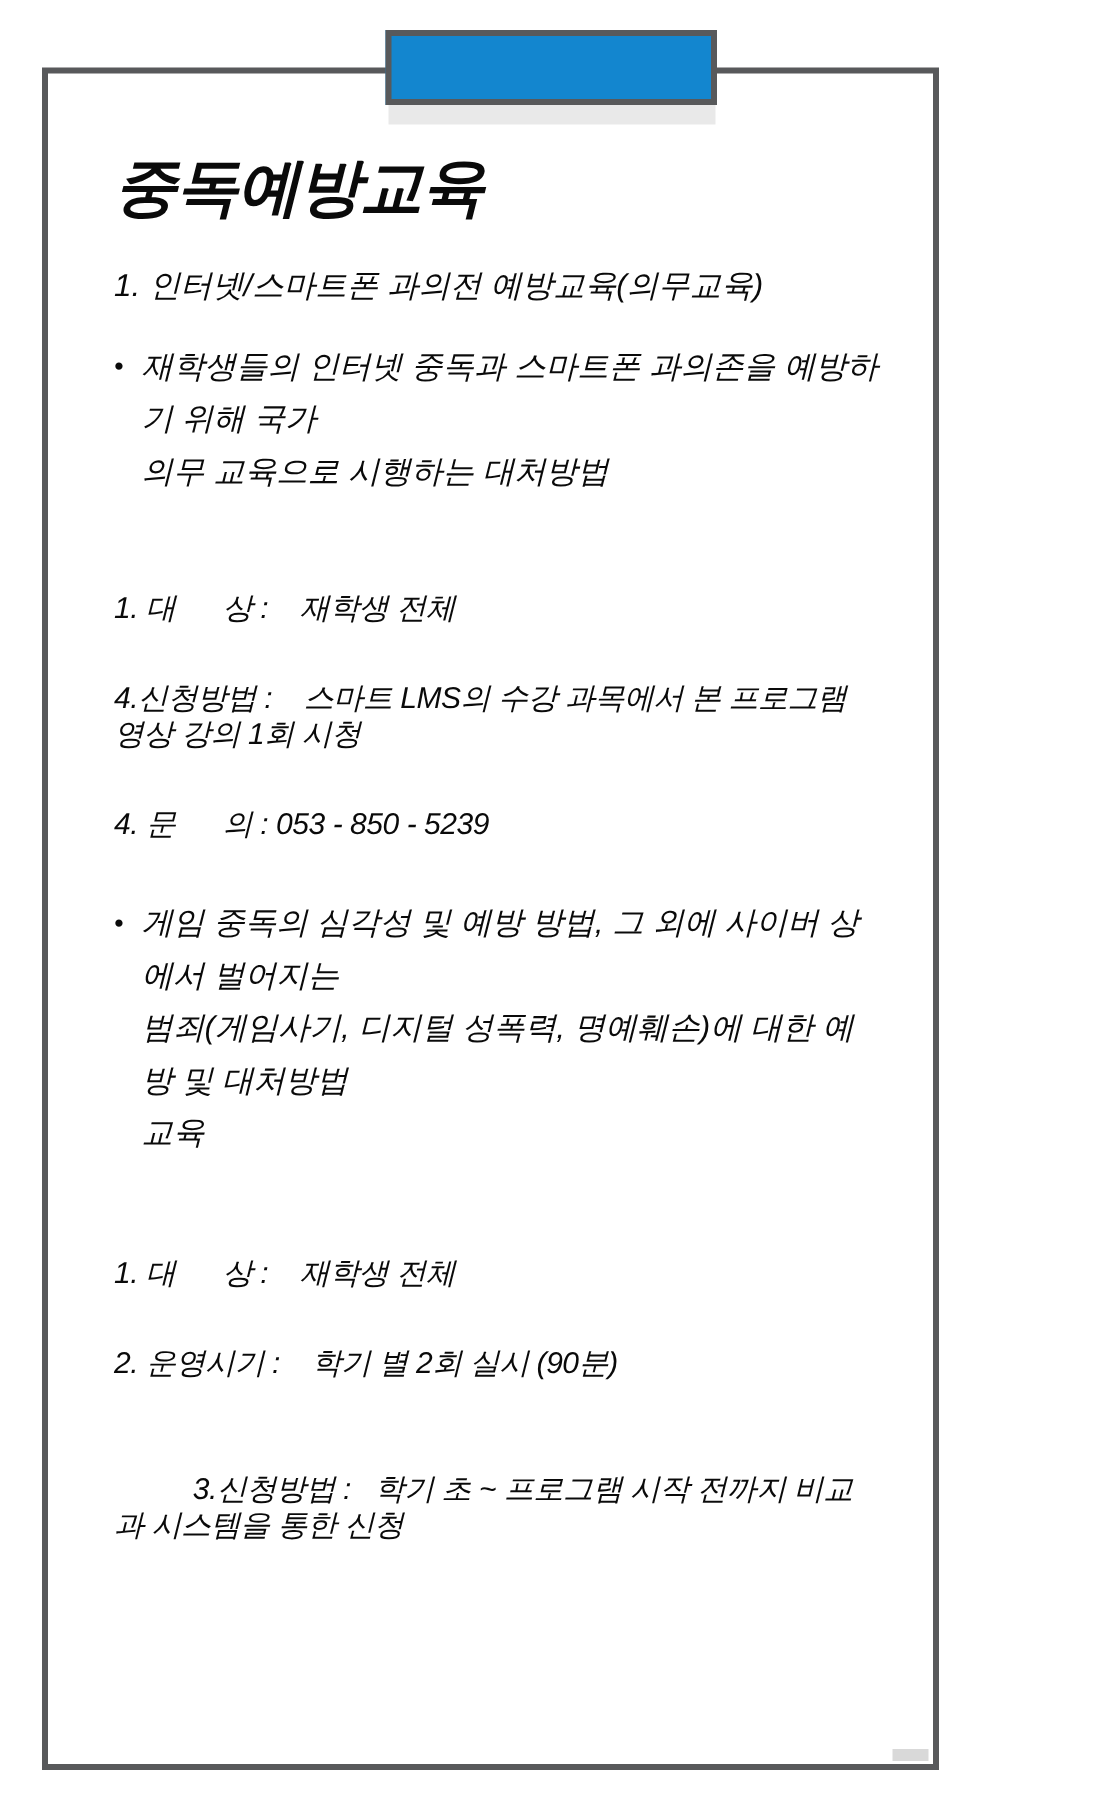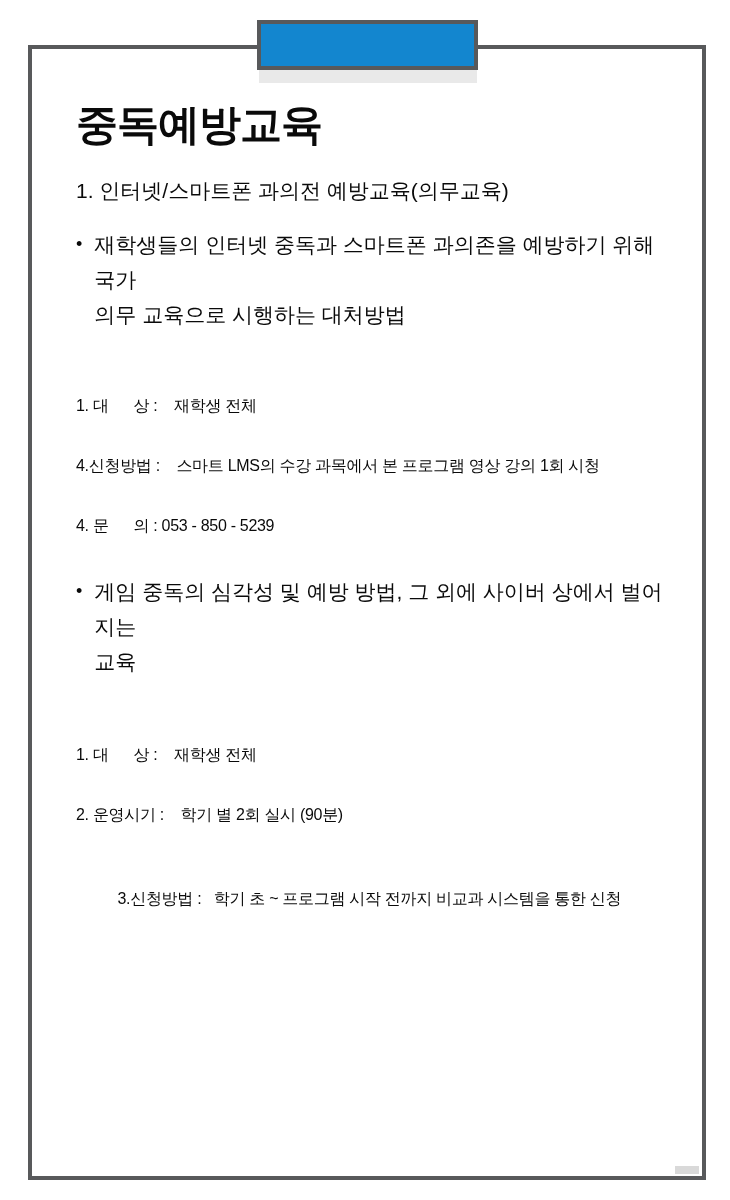--- a/index.html
+++ b/index.html
@@ -11,23 +11,24 @@
   *{margin:0;padding:0;box-sizing:border-box;}
   html,body{width:730px;height:1200px;background:#ffffff;overflow:hidden;}
   body{
     font-family:"Liberation Sans","DejaVu Sans",sans-serif;
     color:var(--text_black);
     position:relative;
   }
   .card{
     position:absolute;
     left:28px;top:45px;
-    width:678px;height:1135px;
+    width:598px;height:1135px;
     border:4px solid var(--border_gray);
     background:#ffffff;
+    font-style:italic;
   }
   .tab-shadow{
     position:absolute;
     left:259px;top:70px;
     width:218px;height:13px;
     background:var(--shadow_gray);
     z-index:2;
   }
   .tab{
     position:absolute;
@@ -66,21 +67,21 @@
     gap:12px;
     font-size:21px;
     line-height:35px;
   }
   .sec1 .bullet-row{margin-top:22px;}
   .sec2 .bullet-row{margin-top:36px;}
   .bullet-dot{
     font-size:18px;
     line-height:35px;
   }
-  .details{font-size:16px;letter-spacing:-0.3px;}
+  .details{font-size:20px;letter-spacing:-0.3px;}
   .sec1 .details{margin-top:62px;}
   .sec2 .details{margin-top:64px;}
   .detail-row{
     line-height:24px;
     margin-bottom:36px;
     white-space:pre-wrap;
   }
 </style>
 </head>
 <body>
@@ -110,20 +111,21 @@
         <div class="detail-row">4. 문      의 : 053 - 850 - 5239</div>
       </div>
     </section>
 
     <section class="sec2">
 
       <div class="bullet-row">
         <span class="bullet-dot">•</span>
         <div class="bullet-lines">
           <div>게임 중독의 심각성 및 예방 방법, 그 외에 사이버 상에서 벌어지는</div>
+          <div>범죄(게임사기, 디지털 성폭력, 명예훼손)에 대한 예방 및 대처방법</div>
           <div>교육</div>
         </div>
       </div>
 
       <div class="details">
         <div class="detail-row">1. 대      상 :    재학생 전체</div>
         <div class="detail-row">2. 운영시기 :    학기 별 2회 실시 (90분)</div>
         <div class="detail-row">
           <span>3.신청방법 :   학기 초 ~ 프로그램 시작 전까지 비교과 시스템을 통한 신청</span>
           

